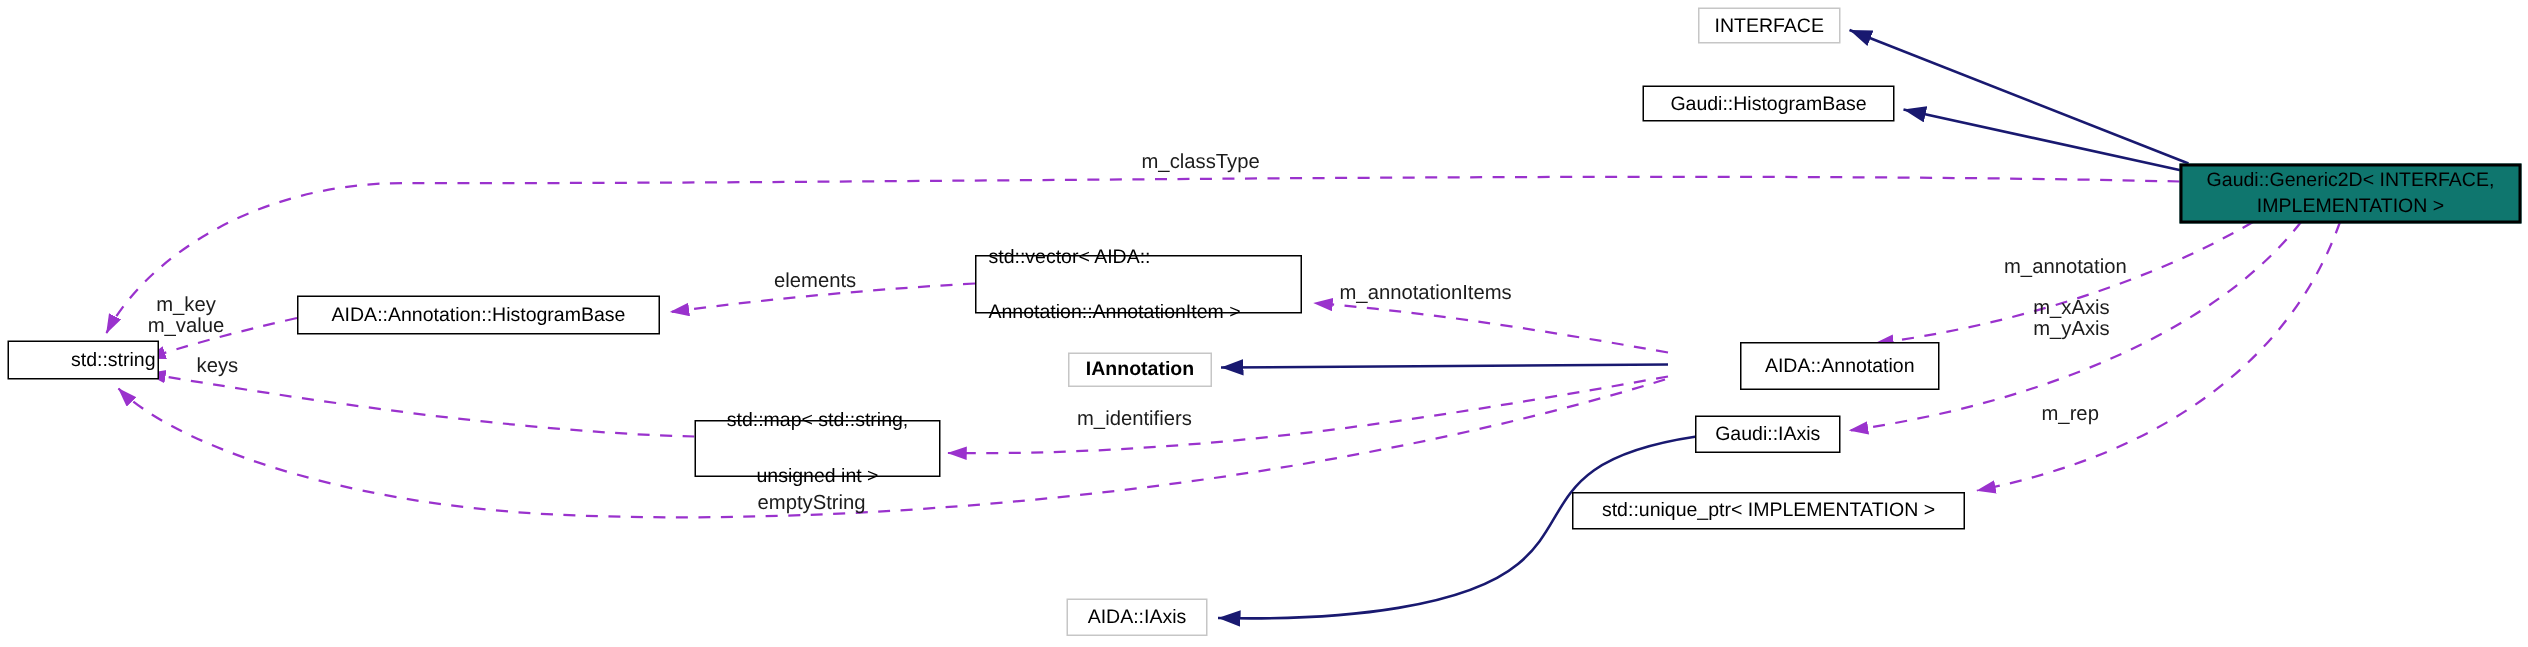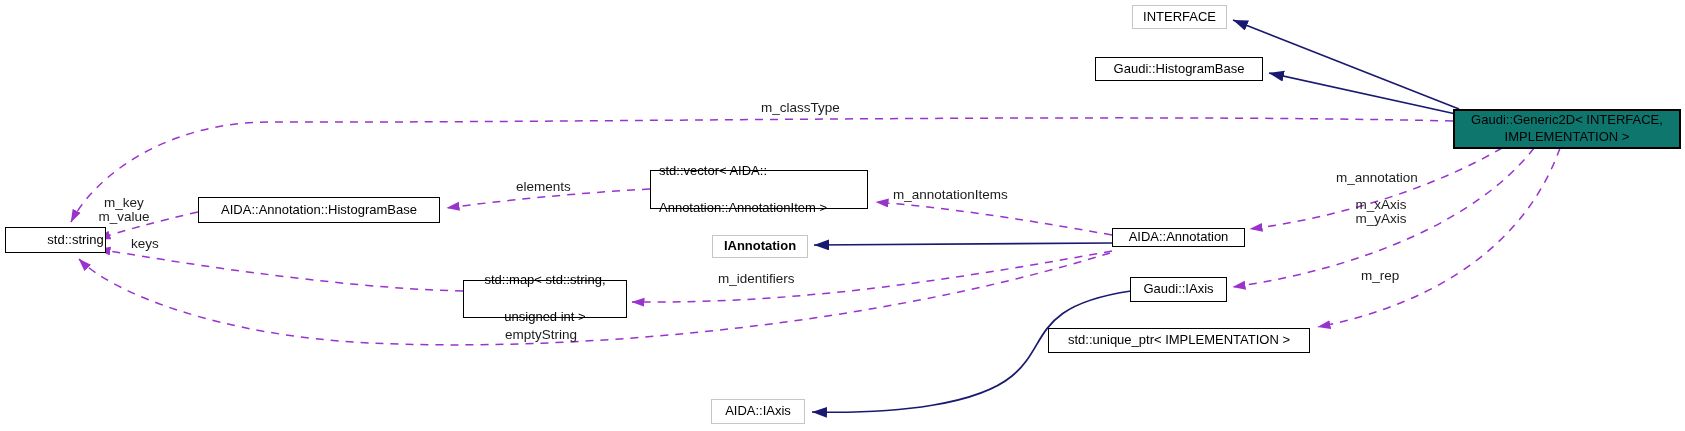--- a/index.html
+++ b/index.html
@@ -86,21 +86,21 @@
 
   <div class="node left-align" style="left:650px;top:170px;width:218px;height:39px;gap:20px;">
     <span>std::vector&lt; AIDA::</span>
     <span>Annotation::AnnotationItem &gt;</span>
   </div>
 
   <div class="node gray-border" style="left:712px;top:235px;width:96px;height:23px;font-weight:bold;">
     <span>IAnnotation</span>
   </div>
 
-  <div class="node" style="left:1112px;top:228px;width:133px;height:19px;">
+  <div class="node" style="left:1160px;top:228px;width:133px;height:32px;">
     <span>AIDA::Annotation</span>
   </div>
 
   <div class="node" style="left:463px;top:280px;width:164px;height:38px;gap:20px;">
     <span>std::map&lt; std::string,</span>
     <span>unsigned int &gt;</span>
   </div>
 
   <div class="node" style="left:1130px;top:277px;width:97px;height:25px;">
     <span>Gaudi::IAxis</span>

